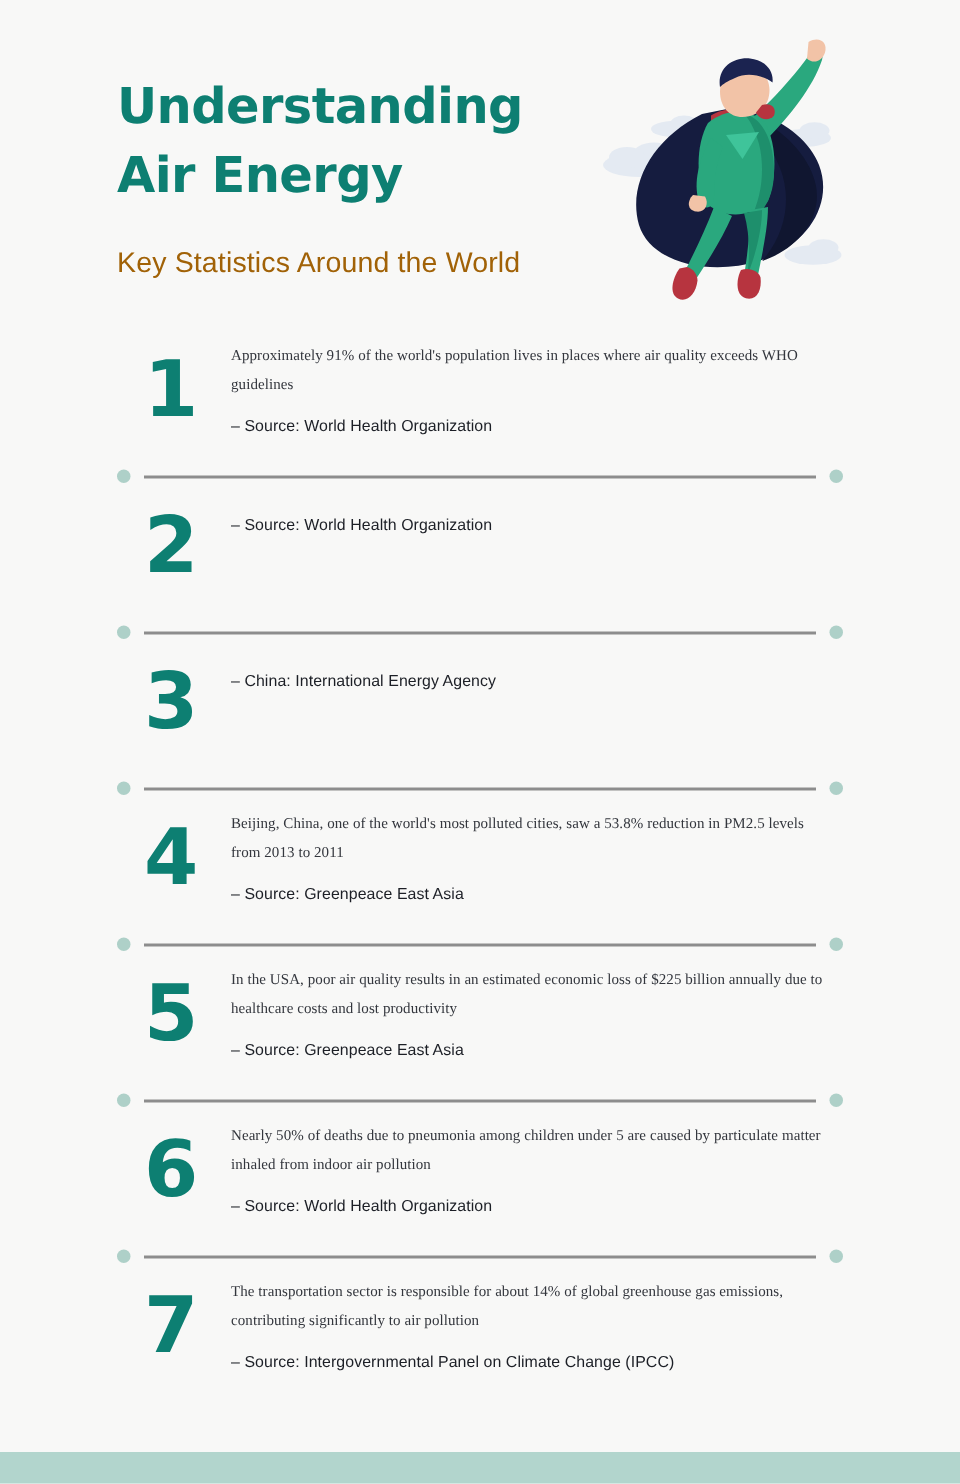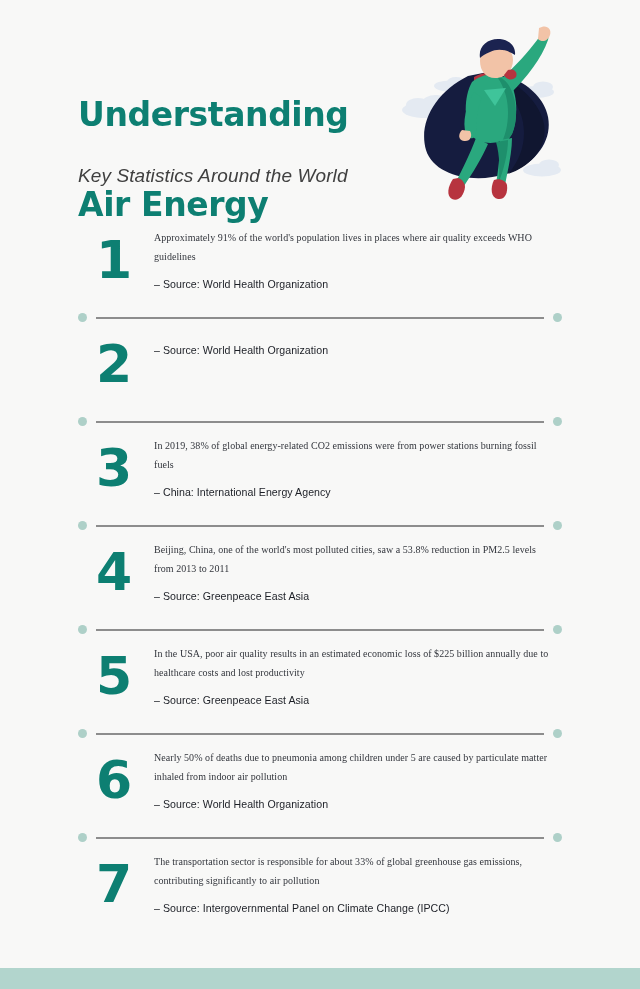--- a/index.html
+++ b/index.html
@@ -40,33 +40,31 @@
   }
 
   .title-line {
     font-family: "DejaVu Sans", sans-serif;
     font-weight: bold;
     font-size: 33px;
     line-height: 46px;
     letter-spacing: -0.4px;
     color: #0d7f72;
     white-space: nowrap;
-    margin-top: 44px;
   }
 
   .subtitle {
     position: absolute;
     left: 78px;
     top: 165px;
     font-family: "Liberation Sans", sans-serif;
     font-size: 19px;
     letter-spacing: 0.1px;
-    color: #404040;
+    color: #a16207;
     white-space: nowrap;
-    font-style: italic;
   }
 
   .hero-art {
     position: absolute;
     left: 396px;
     top: 14px;
     width: 210px;
     height: 195px;
   }
 
@@ -240,21 +238,20 @@
 
     <div class="divider">
       <span class="dot left"></span>
       <span class="line"></span>
       <span class="dot right"></span>
     </div>
 
     <div class="stat-row">
       <div class="stat-number">3</div>
       <div class="stat-body">
-        <div class="stat-text">In 2019, 38% of global energy-related CO2 emissions were from power stations burning fossil fuels</div>
         <div class="stat-source">– China: International Energy Agency</div>
       </div>
     </div>
 
     <div class="divider">
       <span class="dot left"></span>
       <span class="line"></span>
       <span class="dot right"></span>
     </div>
 
@@ -296,21 +293,21 @@
 
     <div class="divider">
       <span class="dot left"></span>
       <span class="line"></span>
       <span class="dot right"></span>
     </div>
 
     <div class="stat-row">
       <div class="stat-number">7</div>
       <div class="stat-body">
-        <div class="stat-text">The transportation sector is responsible for about 33% of global greenhouse gas emissions, contributing significantly to air pollution</div>
+        <div class="stat-text">The transportation sector is responsible for about 14% of global greenhouse gas emissions, contributing significantly to air pollution</div>
         <div class="stat-source">– Source: Intergovernmental Panel on Climate Change (IPCC)</div>
       </div>
     </div>
 
   </div>
 
   <div class="footer-band"></div>
 
 </div>
 

